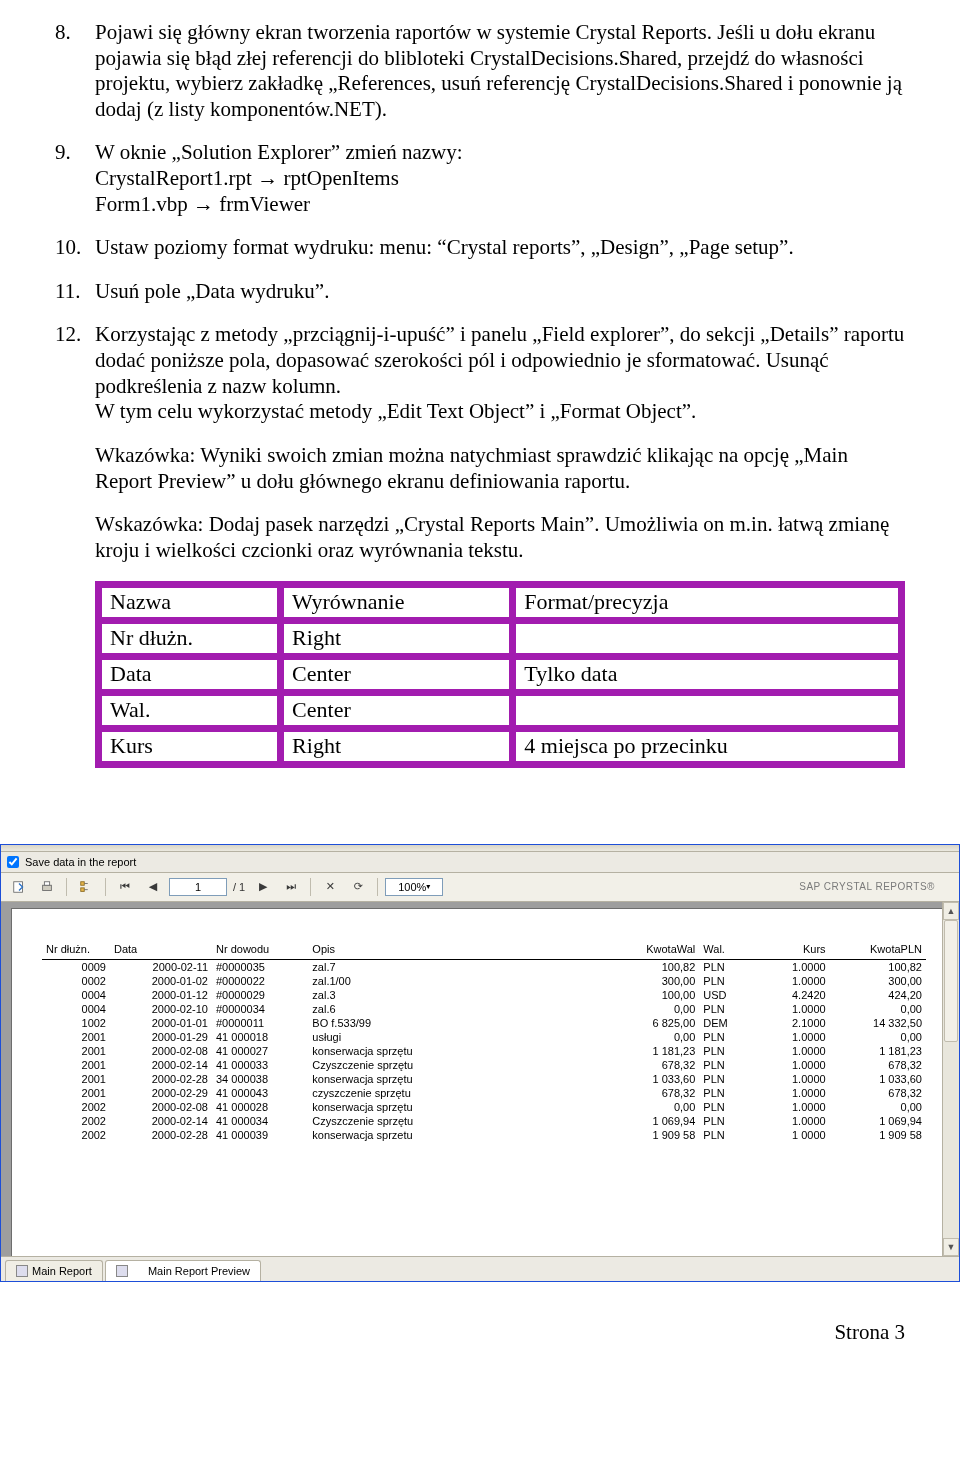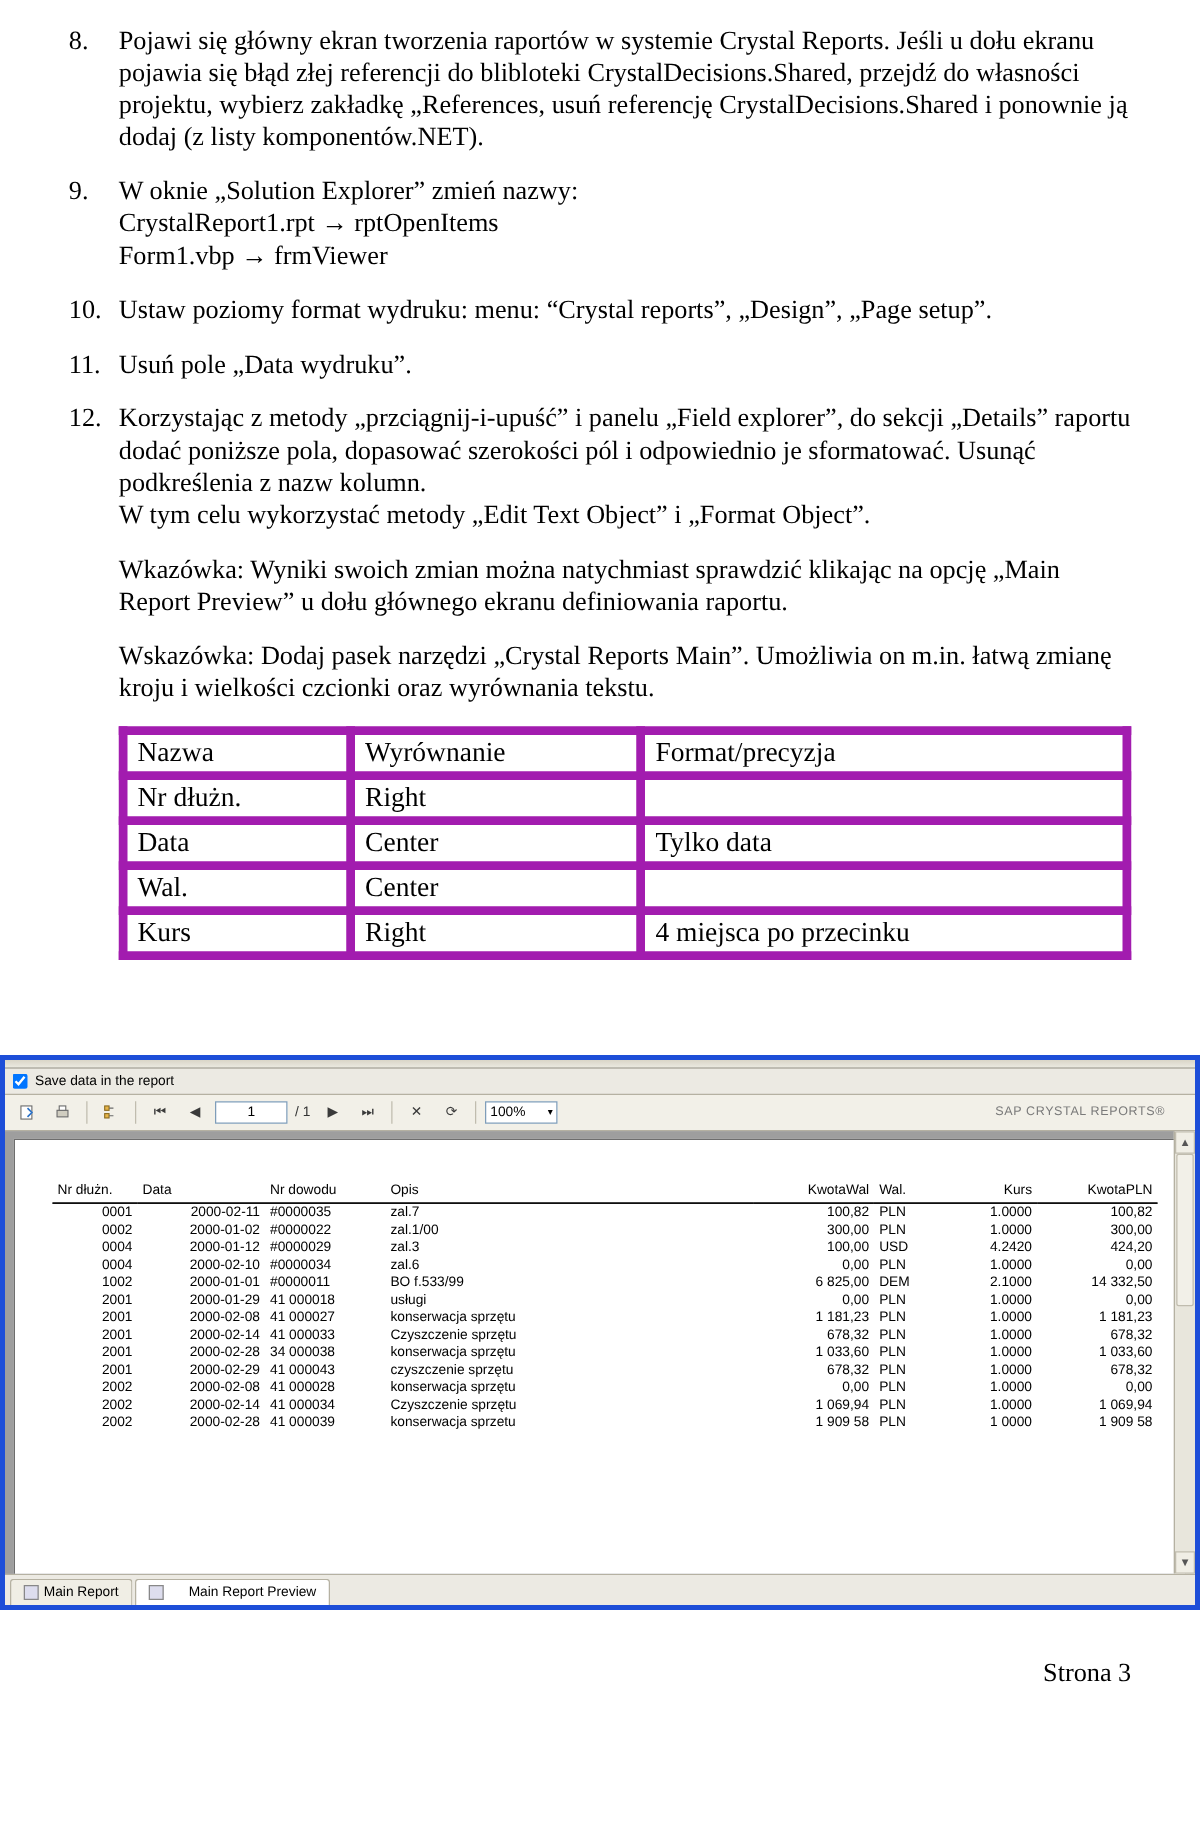--- a/index.html
+++ b/index.html
@@ -45,22 +45,22 @@
   table.design-table td {
     border: 7px solid #a21caf;
     padding: 1px 8px;
     font-size: 22px;
     vertical-align: top;
   }
 
   
   .shot-wrap {
     margin: 18px 0 0 0;
-    border: 4px solid #1d4ed8;
-    background: #a3a3a3;
+    border: 1px solid #1d4ed8;
+    background: #bef264;
     font-family: Tahoma, Arial, sans-serif;
     font-size: 11px;
     color: #000;
   }
   .top-divider {
     height: 6px;
     background: linear-gradient(#d9d5c7, #ebe9e0);
     border-bottom: 1px solid #b5b1a2;
   }
   .save-bar {
@@ -123,21 +123,21 @@
   .zoom-box {
     width: 50px;
     height: 16px;
     border: 1px solid #7f9db9;
     background: #fff;
     font-size: 11px;
     text-align: left;
     padding: 0 3px;
     display: flex;
     align-items: center;
-    justify-content: space-between;
+    justify-content: center;
   }
   .brand {
     position: absolute;
     right: 24px;
     font-size: 10px;
     letter-spacing: 0.5px;
     color: #7a7a7a;
   }
   .viewer-area {
     background: #9e9e9e;
@@ -384,21 +384,21 @@
           <th class="l">Wal.</th>
           <th class="r">Kurs</th>
           <th class="r">KwotaPLN</th>
         </tr>
         <tr class="rep-divider">
               <td colspan="8"></td>
             </tr>
         </tbody>
           <tbody id="report-rows">
             <tr>
-              <td class="r">0001</td>
+              <td class="r">0009</td>
               <td class="c">2000-02-11</td>
               <td class="l">#0000035</td>
               <td class="l">zal.7</td>
               <td class="r">100,82</td>
               <td class="l">PLN</td>
               <td class="r">1.0000</td>
               <td class="r">100,82</td>
             </tr>
             <tr>
               <td class="r">0002</td>

